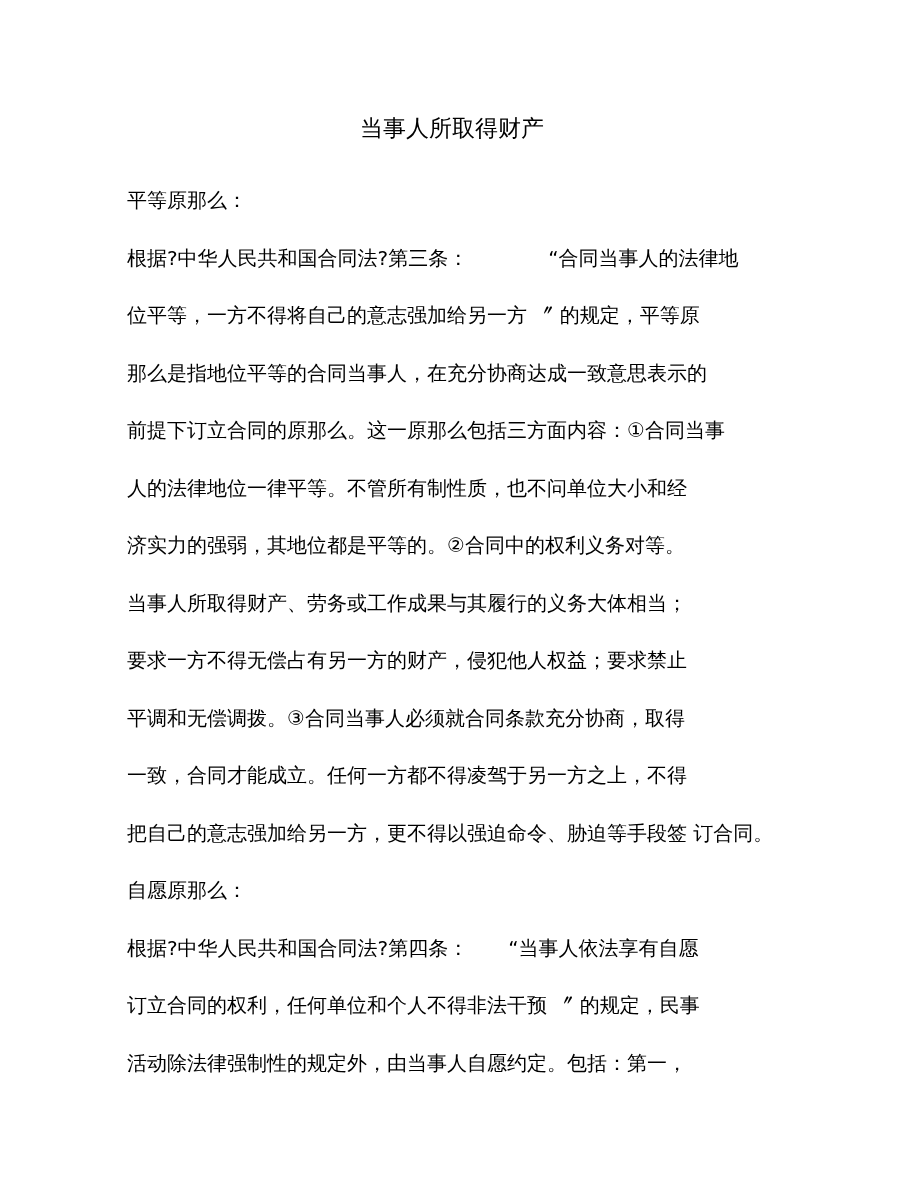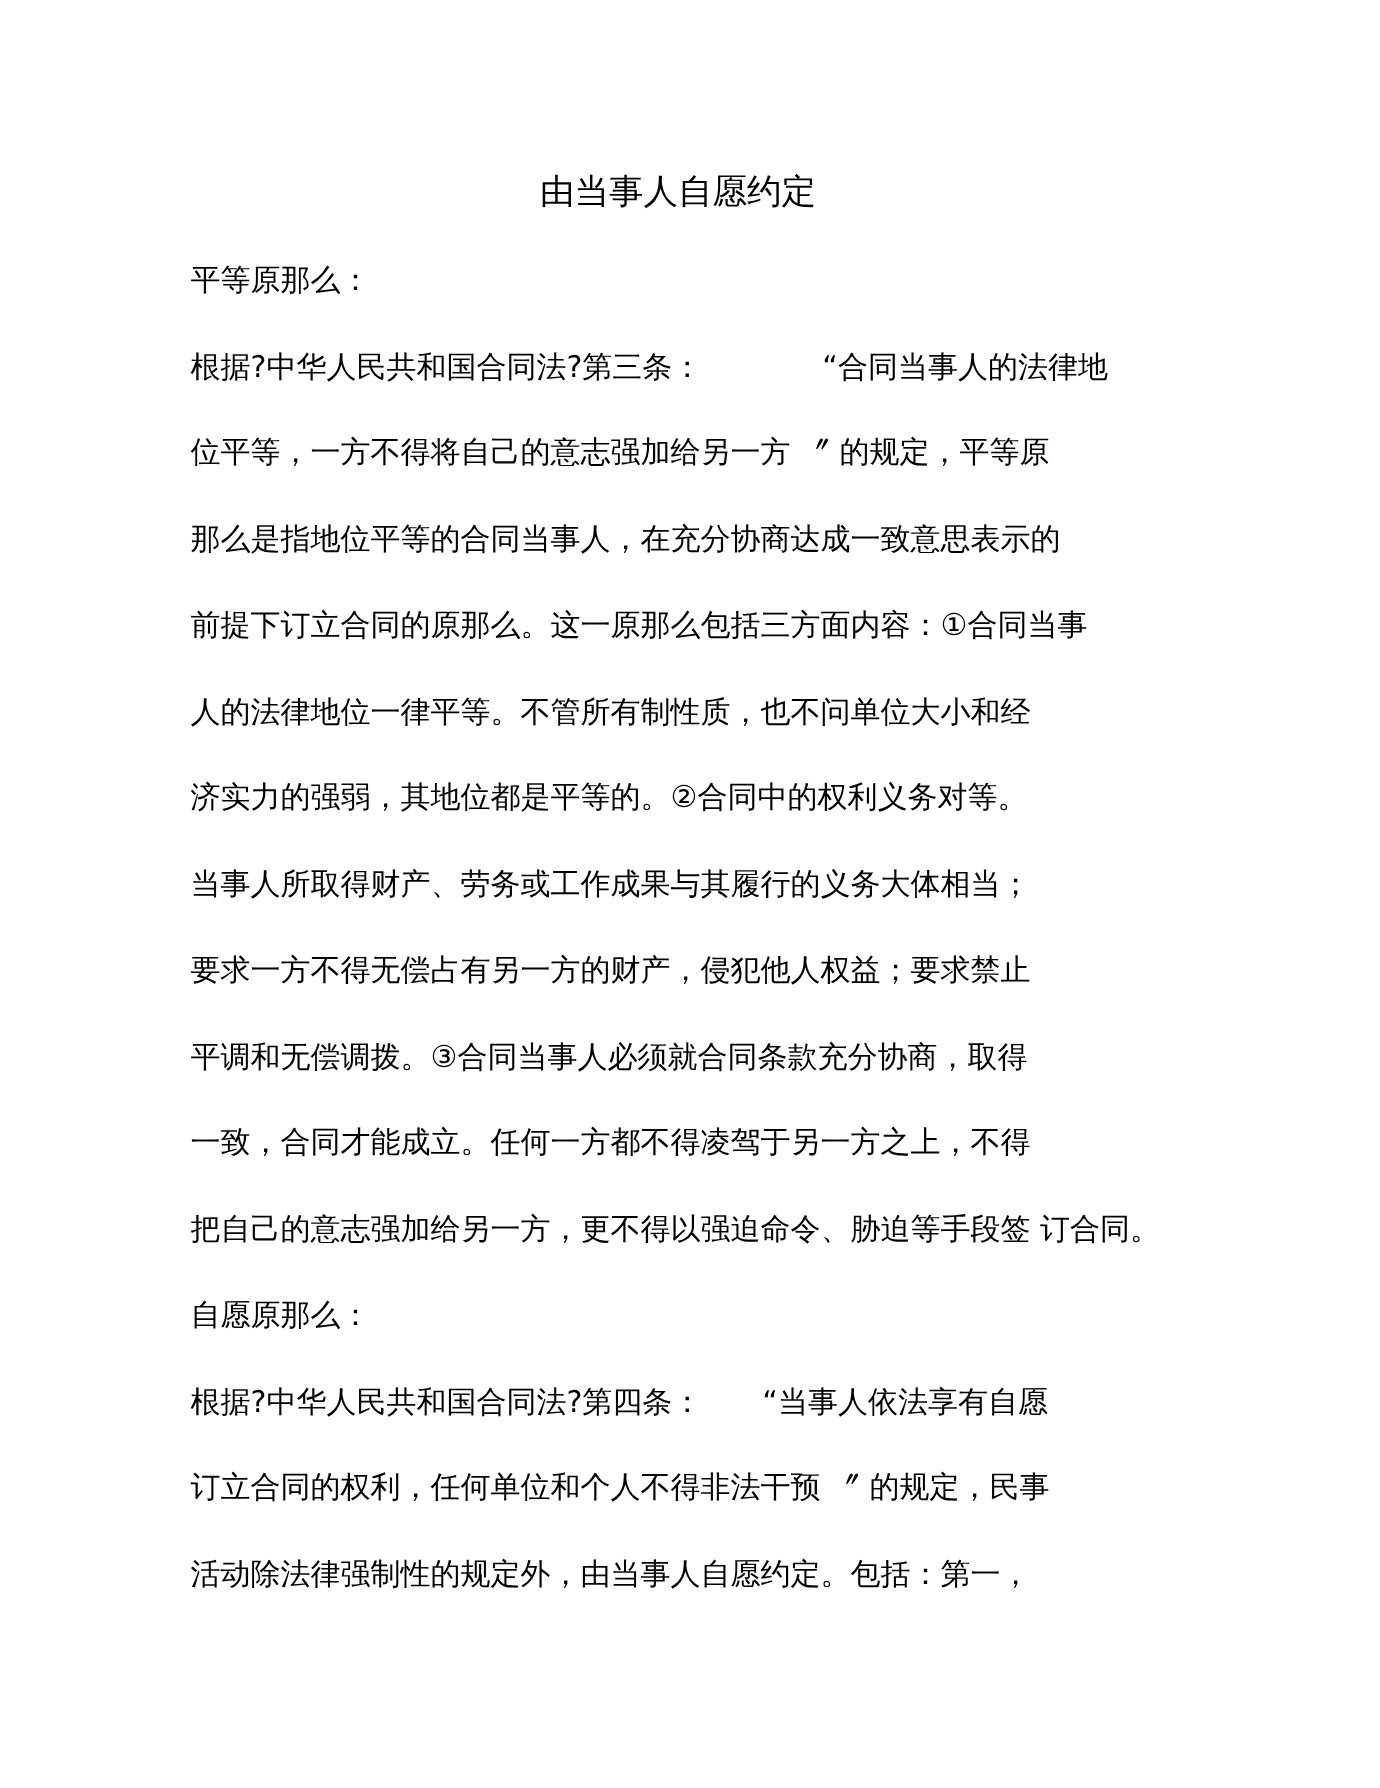--- a/index.html
+++ b/index.html
@@ -23,31 +23,31 @@
     width: 904px;
     margin: 0;
     text-align: center;
     font-size: 23px;
     font-weight: normal;
     line-height: 33px;
     white-space: pre-wrap;
   }
   .doc-body {
     position: absolute;
-    top: 158px;
+    top: 172px;
     left: 127px;
     width: 690px;
     font-size: 20px;
     line-height: 57.5px;
     white-space: pre-wrap;
   }
   .line {
     height: 57.5px;
     overflow: visible;
   }
 </style>
 </head>
 <body>
 
 <div class="page">
-  <h1 class="doc-title">由当事人自愿约定</h1>
+  <h1 class="doc-title">当事人所取得财产</h1>
   <div class="doc-body"><div class="line">平等原那么：</div><div class="line">根据?中华人民共和国合同法?第三条：　　　　“合同当事人的法律地</div><div class="line">位平等，一方不得将自己的意志强加给另一方 〞 的规定，平等原</div><div class="line">那么是指地位平等的合同当事人，在充分协商达成一致意思表示的</div><div class="line">前提下订立合同的原那么。这一原那么包括三方面内容：①合同当事</div><div class="line">人的法律地位一律平等。不管所有制性质，也不问单位大小和经</div><div class="line">济实力的强弱，其地位都是平等的。②合同中的权利义务对等。</div><div class="line">当事人所取得财产、劳务或工作成果与其履行的义务大体相当；</div><div class="line">要求一方不得无偿占有另一方的财产，侵犯他人权益；要求禁止</div><div class="line">平调和无偿调拨。③合同当事人必须就合同条款充分协商，取得</div><div class="line">一致，合同才能成立。任何一方都不得凌驾于另一方之上，不得</div><div class="line">把自己的意志强加给另一方，更不得以强迫命令、胁迫等手段签 订合同。</div><div class="line">自愿原那么：</div><div class="line">根据?中华人民共和国合同法?第四条：　　“当事人依法享有自愿</div><div class="line">订立合同的权利，任何单位和个人不得非法干预 〞 的规定，民事</div><div class="line">活动除法律强制性的规定外，由当事人自愿约定。包括：第一，</div></div>
 </div>
 
 </body></html>

